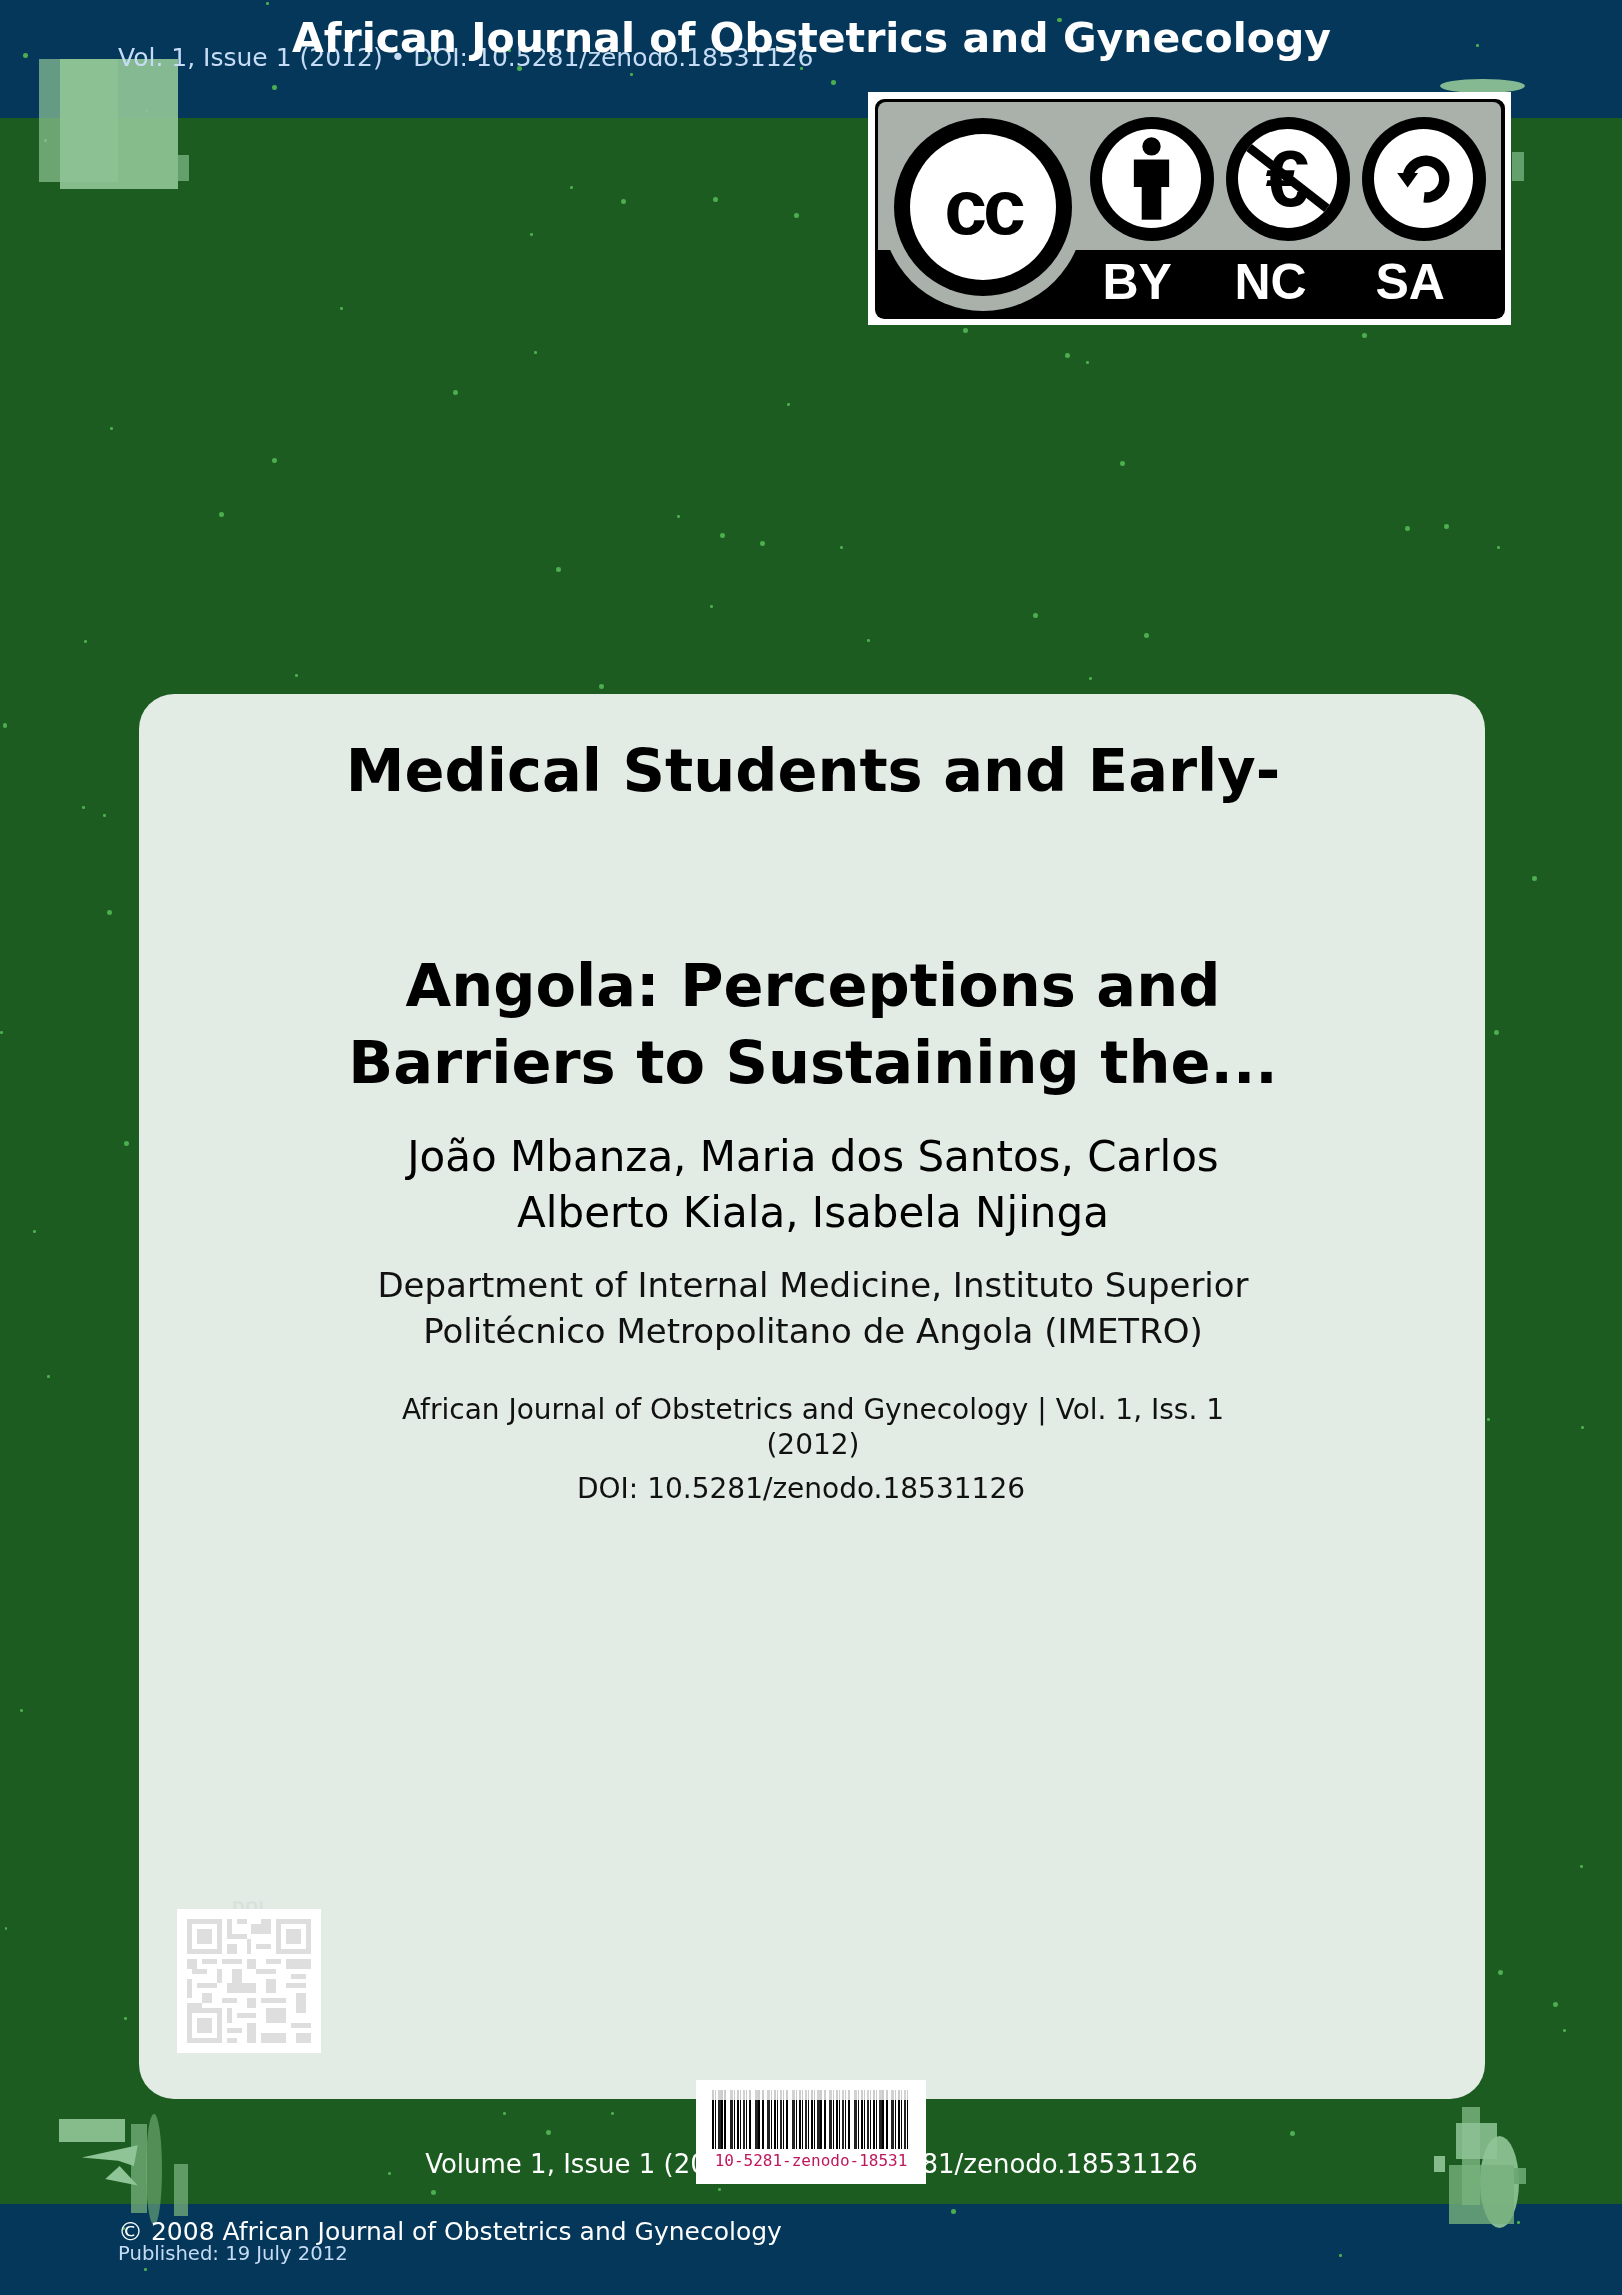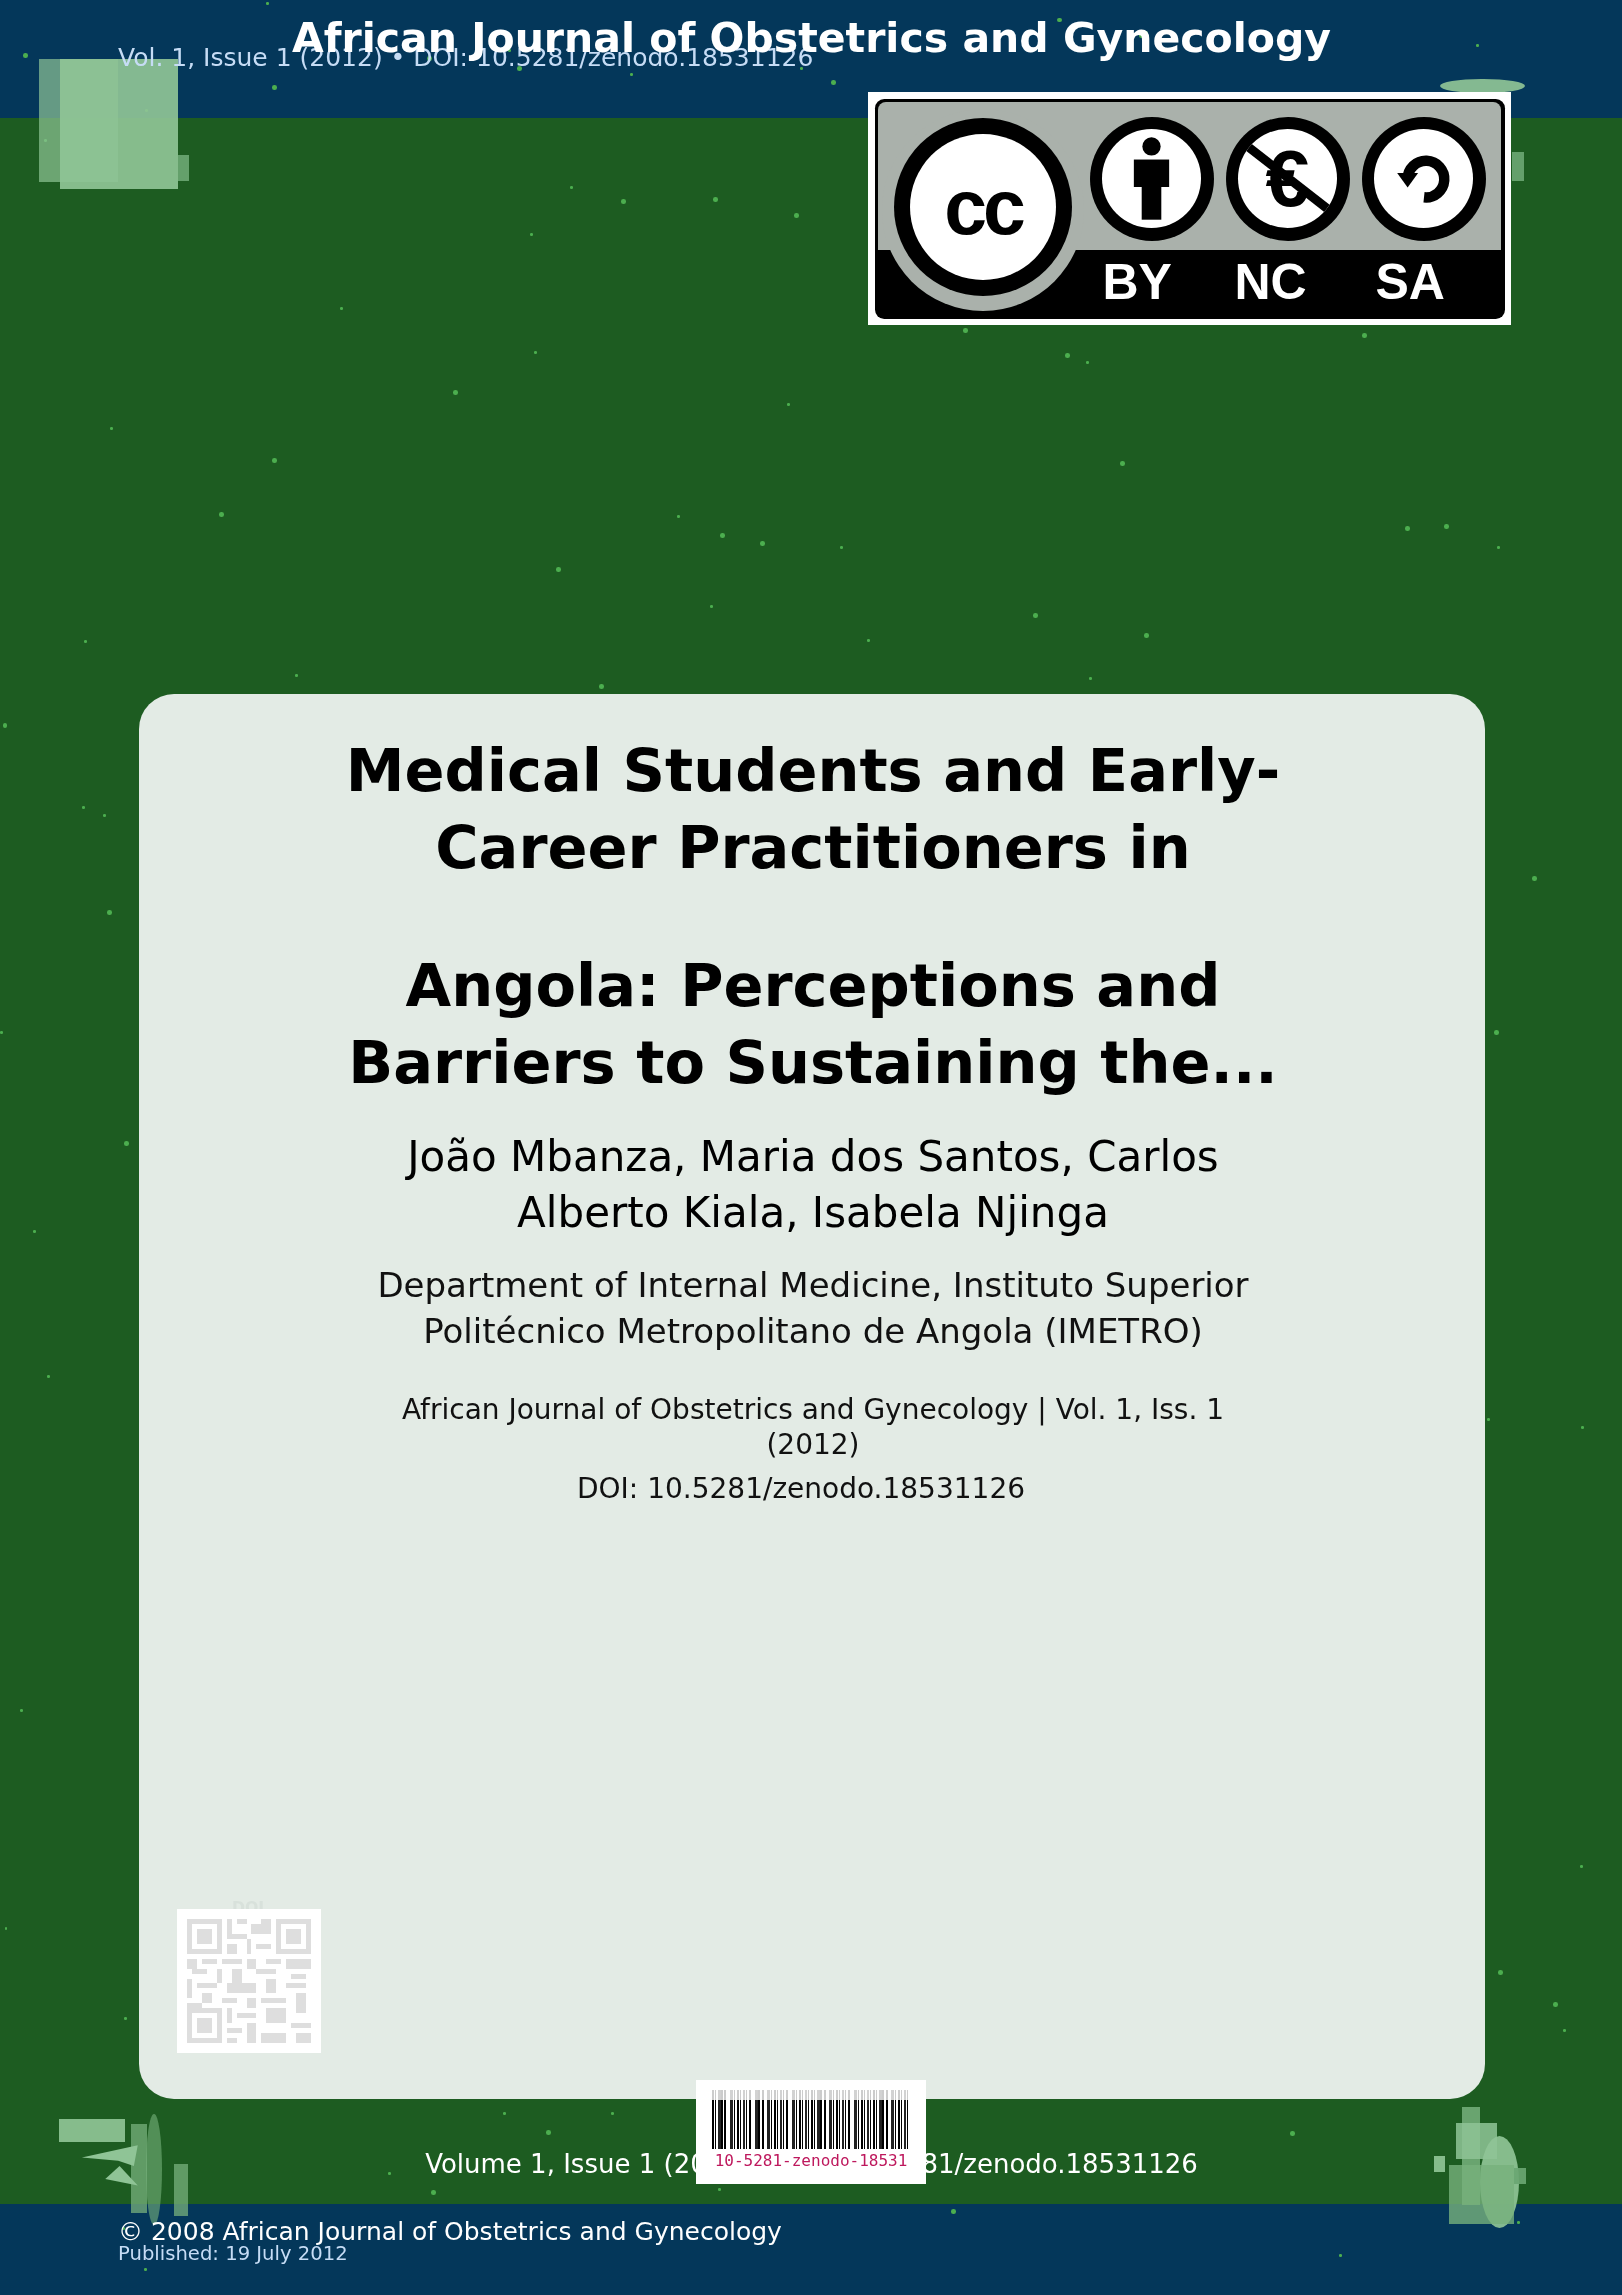--- a/index.html
+++ b/index.html
@@ -260,21 +260,20 @@
     <div class="badge-label" style="left:228px;">BY</div>
     <div class="badge-label" style="left:360px;">NC</div>
     <div class="badge-label" style="left:501px;">SA</div>
   </div>
 </div>
 
 <div class="abs card"></div>
 
 <div class="abs title" style="top:732px;">
   <div>Medical Students and Early-</div>
-  <div>Career Practitioners in</div>
 </div>
 <div class="abs title" style="top:947px;">
   <div>Angola: Perceptions and</div>
   <div>Barriers to Sustaining the...</div>
 </div>
 
 <div class="abs authors">
   <div>João Mbanza, Maria dos Santos, Carlos</div>
   <div>Alberto Kiala, Isabela Njinga</div>
 </div>

